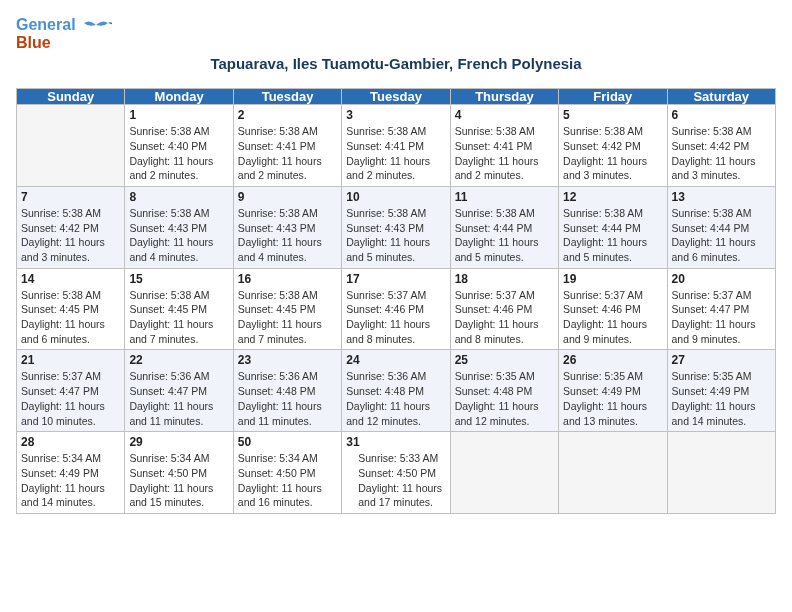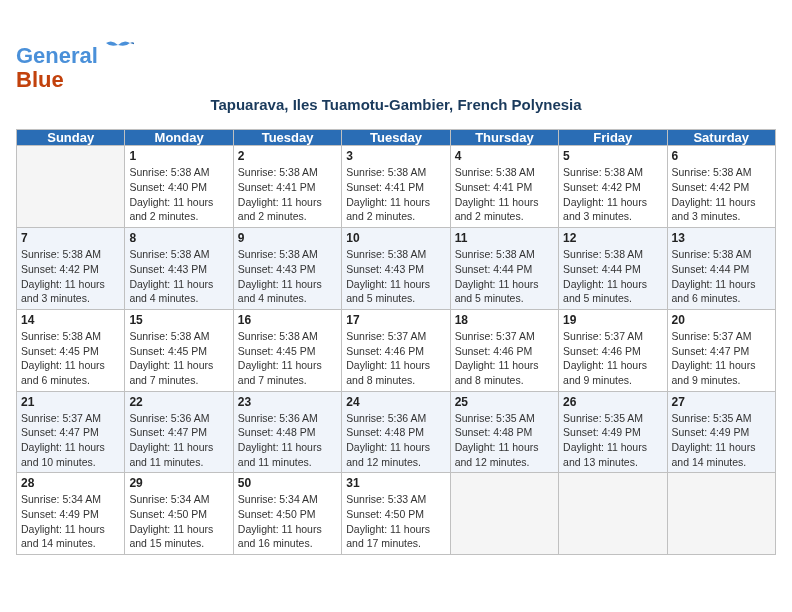--- a/index.html
+++ b/index.html
@@ -15,25 +15,24 @@
       align-items: flex-start;
       justify-content: space-between;
       margin-bottom: 4px;
     }
     .logo {
       display: flex;
       flex-direction: column;
       align-items: flex-start;
     }
     .logo-text {
-      font-size: 22px;
+      font-size: 16px;
       font-weight: bold;
       color: #1a3a5c;
       line-height: 1.1;
-      margin-top: 28px;
     }
     .logo-text span {
       color: #4a90d9;
     }
     .month-title {
       font-size: 42px;
       font-weight: bold;
       color: #1a3a5c;
       text-align: right;
     }
@@ -336,21 +335,21 @@
         </td>
         <td>
           <span class="day-num">50</span>
           <div class="cell-text" style="white-space: pre-line;">Sunrise: 5:34 AM
 Sunset: 4:50 PM
 Daylight: 11 hours
 and 16 minutes.</div>
         </td>
         <td>
           <span class="day-num">31</span>
-          <div class="cell-text" style="white-space: pre-line;">Sunrise: 5:33 AM
+          <div class="cell-text" style="white-space: pre-line; margin-left: 12px;">Sunrise: 5:33 AM
 Sunset: 4:50 PM
 Daylight: 11 hours
 and 17 minutes.</div>
         </td>
         <td class="empty"></td>
         <td class="empty"></td>
         <td class="empty"></td>
       </tr>
     </tbody>
 </table>

